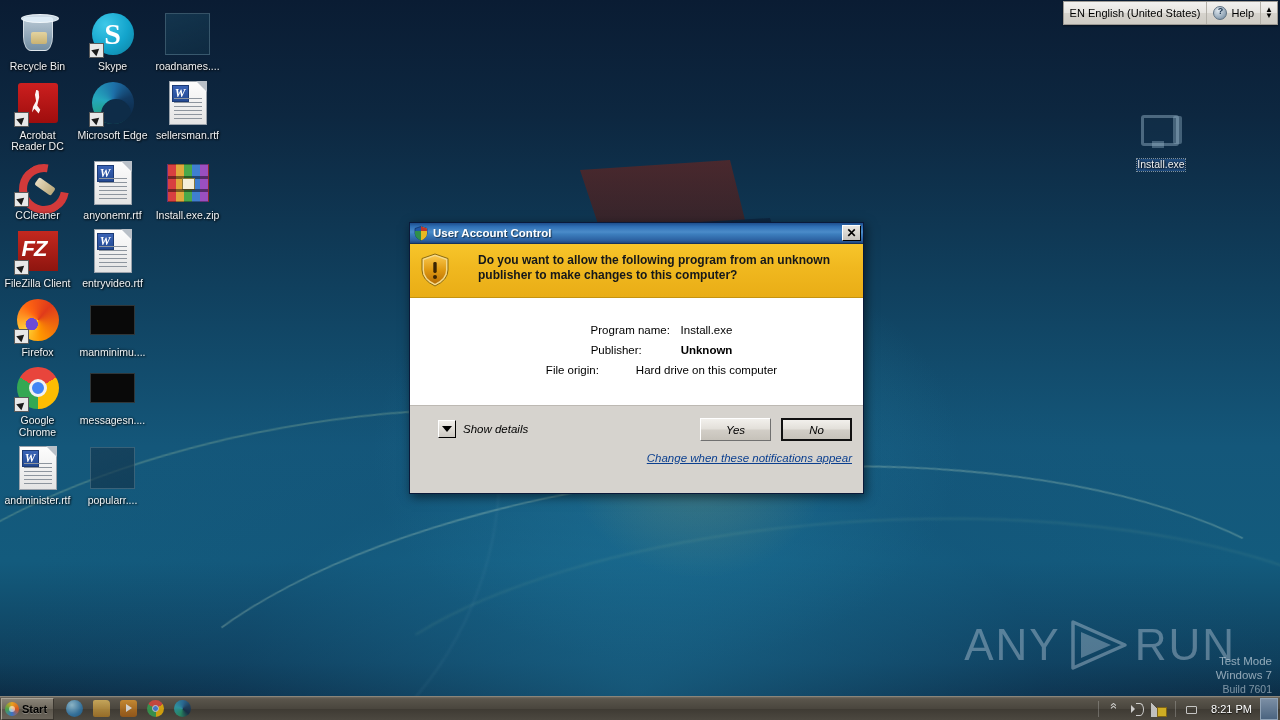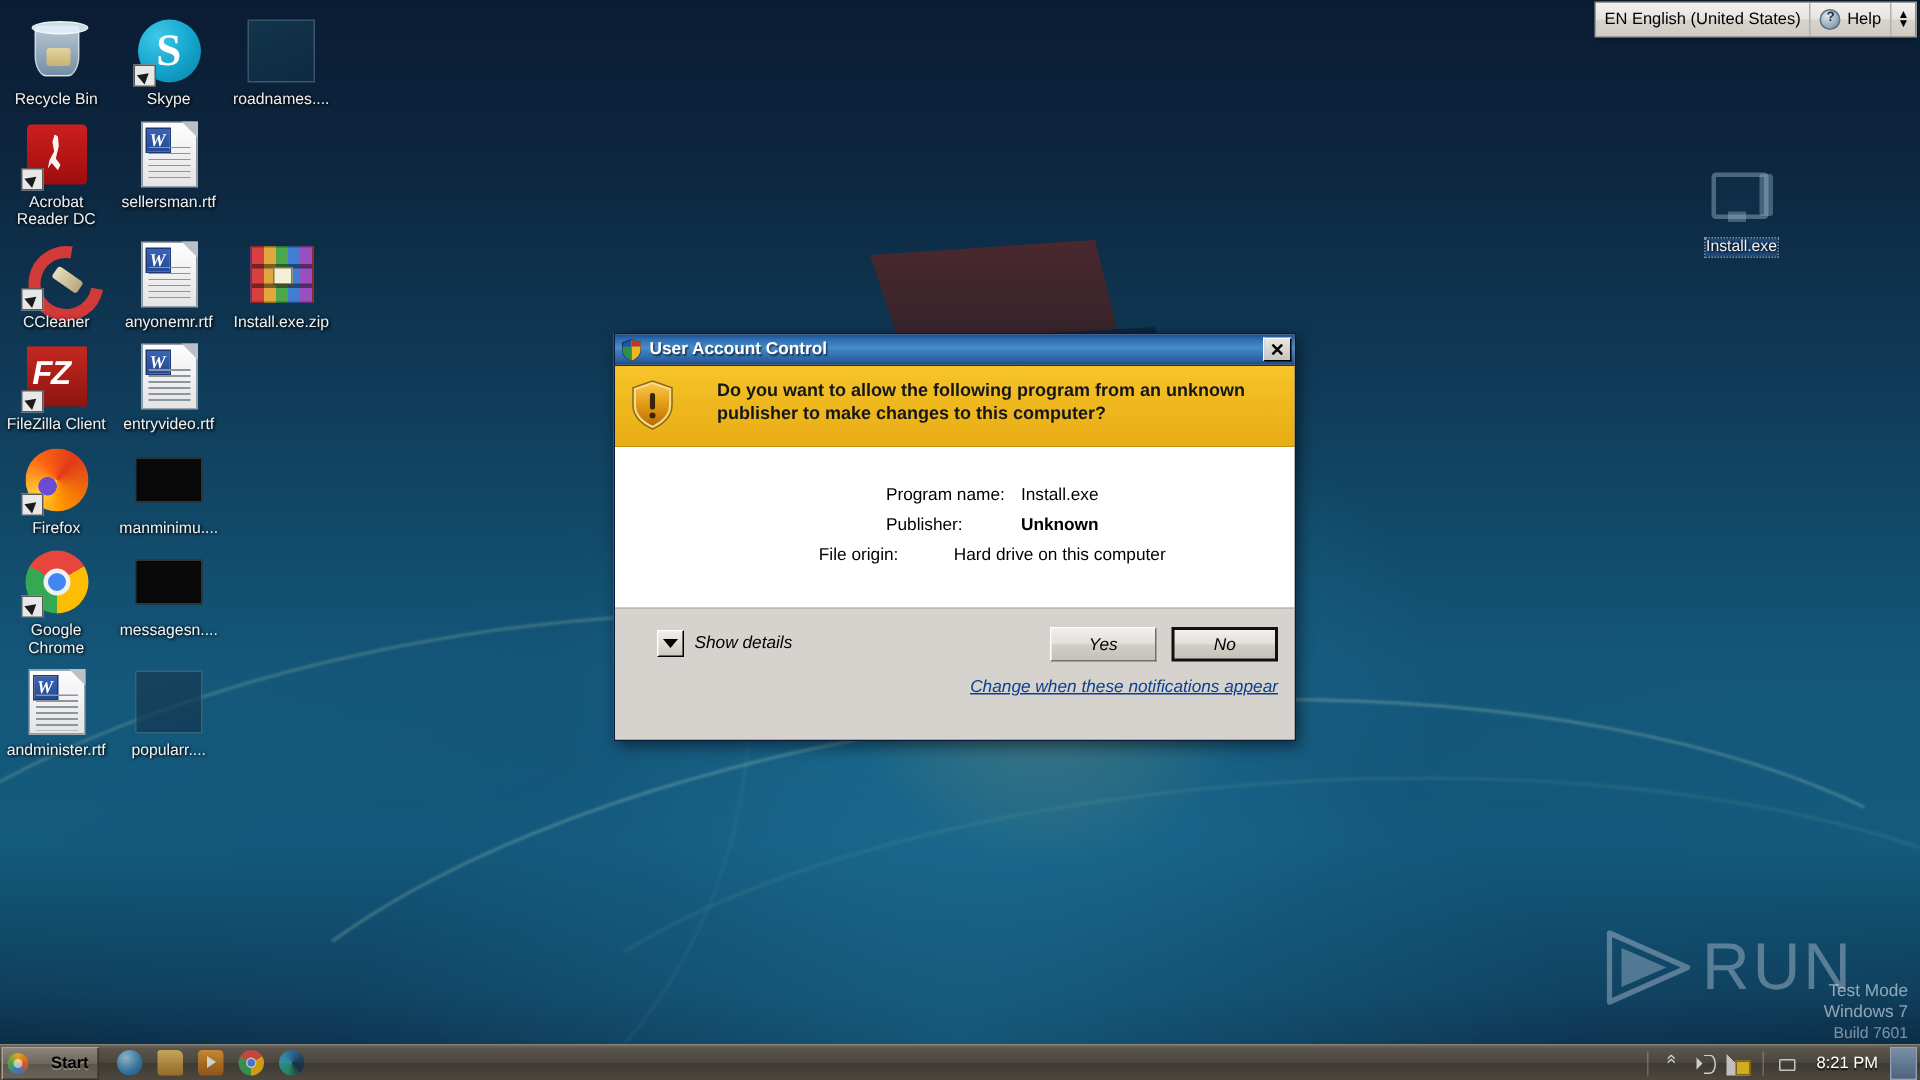--- a/index.html
+++ b/index.html
@@ -343,21 +343,21 @@
   
   #taskbar {
     position: absolute; left: 0; bottom: 0;
     width: 1280px; height: 24px;
     background: linear-gradient(to bottom, #6f6a60 0%, #5a554c 8%, #4a463e 50%, #3e3a33 51%, #4c4840 100%);
     border-top: 1px solid #8a857a;
     display: flex; align-items: center;
   }
   #start-button {
     height: 22px; margin-left: 1px;
-    display:flex; align-items:center; gap:15px;
+    display:flex; align-items:center; gap:3px;
     padding: 0 6px 0 3px;
     background: linear-gradient(to bottom, #8a8478 0%, #6d675c 50%, #5b564c 51%, #6a645a 100%);
     border: 1px solid #3a362f;
     border-top-color:#a9a396; border-left-color:#a9a396;
     font-size: 11px; font-weight: bold; color: #000;
     text-shadow: 0 1px 0 rgba(255,255,255,0.25);
   }
   .start-orb {
     width: 14px; height: 14px; border-radius: 50%;
     background: conic-gradient(from 0deg, #e8a020, #d8561c, #3a72c8, #4aa24a, #e8a020);
@@ -625,20 +625,27 @@
       <div class="icon-row">
         <div class="desk-icon">
           <div class="icon-art">
             <div class="ic-acrobat"></div>
             <span class="shortcut-arrow"></span>
           </div>
           <div class="icon-label">Acrobat Reader DC</div>
         </div>
         <div class="desk-icon">
           <div class="icon-art">
+            <div class="ic-edge"></div>
+            <span class="shortcut-arrow"></span>
+          </div>
+          <div class="icon-label">Microsoft Edge</div>
+        </div>
+        <div class="desk-icon">
+          <div class="icon-art">
             <div class="ic-word">
               <div class="wbadge">W</div>
               <div class="doclines"></div>
             </div>
           </div>
           <div class="icon-label">sellersman.rtf</div>
         </div>
       </div>
       <div class="icon-row">
         <div class="desk-icon">
@@ -766,20 +773,21 @@
       <span class="help-globe"></span>
       <span>Help</span>
     </div>
     <div class="lang-seg lang-spin">
       <span>▲</span>
       <span>▼</span>
     </div>
   </div>
 
   <div id="watermark">
+    <span class="wm-text">ANY</span>
     <svg class="wm-play" viewBox="0 0 62 54">
       <path d="M6 4 L58 27 L6 50 Z" fill="none" stroke="rgba(190,205,220,0.42)" stroke-width="3.5" stroke-linejoin="round"></path>
       <path d="M14 14 L44 27 L14 40 Z" fill="rgba(190,205,220,0.38)"></path>
     </svg>
     <span class="wm-text">RUN</span>
   </div>
   <div id="sysinfo">
     <div>Test Mode</div>
     <div>Windows 7</div>
     <div class="small">Build 7601</div>

